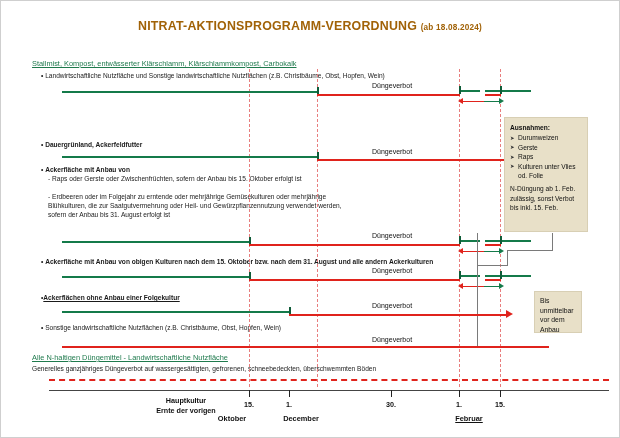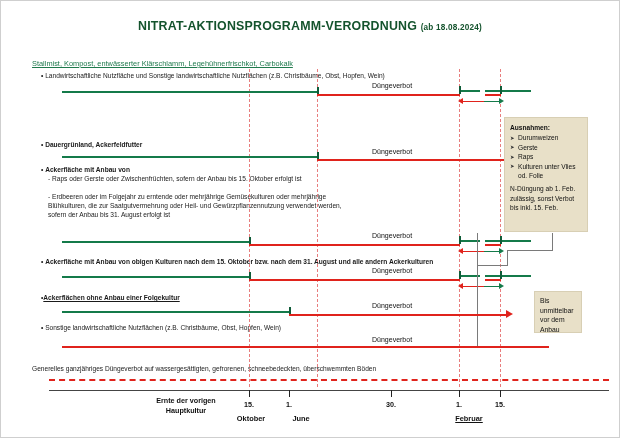--- a/index.html
+++ b/index.html
@@ -9,21 +9,21 @@
     font-family:"Liberation Sans", sans-serif;
     color:#1a1a1a;
     position:relative;
     overflow:hidden;
   }
   #page{position:absolute;inset:0;border:1px solid #cfcfcf;box-sizing:border-box;}
 
   
   .title1{
     position:absolute;left:0;right:0;top:18px;text-align:center;
-    font-size:12.4px;font-weight:bold;letter-spacing:.2px;color:#14532d;
+    font-size:12.4px;font-weight:bold;letter-spacing:.2px;color:#a16207;
   }
   .title1 .sub{font-size:8.2px;font-weight:bold;}
   .title2{
     position:absolute;left:0;right:0;top:38px;text-align:center;
     font-size:13px;font-weight:bold;
   }
   .t-green{color:#128048;}
   .t-red{color:#e8251b;}
   .t-dash{color:#333;font-weight:bold;}
 
@@ -100,21 +100,21 @@
 </head>
 <body>
 
 <div id="page">
 
   <div class="title1">
     <span>NITRAT-AKTIONSPROGRAMM-VERORDNUNG</span>
     <span class="sub">(ab 18.08.2024)</span>
   </div>
 
-  <div class="hdr" style="left:31px;top:58px;width:420px;">Stallmist, Kompost, entwässerter Klärschlamm, Legehühnerfrischkot, Carbokalk</div>
+  <div class="hdr" style="left:31px;top:58px;width:420px;">Stallmist, Kompost, entwässerter Klärschlamm, Klärschlammkompost, Carbokalk</div>
   <div class="blt" style="left:40px;top:70px;width:430px;font-weight:normal;">
     <span class="bullet">•&nbsp;</span><span>Landwirtschaftliche Nutzfläche und Sonstige landwirtschaftliche Nutzflächen (z.B. Christbäume, Obst, Hopfen, Wein)</span>
   </div>
 
 
   <div class="blt" style="left:40px;top:139px;width:300px;">
     <span class="bullet">•&nbsp;</span><b>Dauergrünland, Ackerfeldfutter</b>
   </div>
 
   <div class="blt" style="left:40px;top:164px;width:300px;">
@@ -128,20 +128,21 @@
   </div>
 
   <div class="blt" style="left:40px;top:292px;width:300px;">
     <span class="bullet">•</span><b><u>Ackerflächen ohne Anbau einer Folgekultur</u></b>
   </div>
 
   <div class="blt" style="left:40px;top:322px;width:320px;">
     <span class="bullet">•&nbsp;</span><span>Sonstige landwirtschaftliche Nutzflächen (z.B. Christbäume, Obst, Hopfen, Wein)</span>
   </div>
 
+  <div class="hdr" style="left:31px;top:352px;width:330px;">Alle N-haltigen Düngemittel - Landwirtschaftliche Nutzfläche</div>
   <div class="blt" style="left:31px;top:363px;width:400px;">Generelles ganzjähriges Düngeverbot auf wassergesättigten, gefrorenen, schneebedeckten, überschwemmten Böden</div>
 
   <div class="vdash" style="left:248px;top:68px;height:318px;"></div>
   <div class="vdash" style="left:316px;top:68px;height:318px;"></div>
   <div class="vdash" style="left:458px;top:68px;height:318px;"></div>
   <div class="vdash" style="left:499px;top:68px;height:318px;"></div>
 
   <div class="greenbar" style="left:61px;top:90px;width:255px;"></div>
   <div class="vblk" style="left:316px;top:86px;height:9px;"></div>
   <div class="redbar" style="left:316px;top:93px;width:143px;"></div>
@@ -209,32 +210,32 @@
   <div class="reddash" style="left:48px;top:378px;width:560px;"></div>
 
   <div class="axis"></div>
   <div class="tick" style="left:248px;"></div>
   <div class="tick" style="left:288px;"></div>
   <div class="tick" style="left:390px;"></div>
   <div class="tick" style="left:458px;"></div>
   <div class="tick" style="left:499px;"></div>
 
   <div class="axisnote" style="left:120px;top:395px;width:130px;">
+    <div>Hauptkultur</div>
     <div>Ernte der vorigen</div>
-    <div>Hauptkultur</div>
   </div>
 
   <div class="ticklabel" style="left:233px;top:399px;width:30px;">15.</div>
   <div class="ticklabel" style="left:273px;top:399px;width:30px;">1.</div>
   <div class="ticklabel" style="left:375px;top:399px;width:30px;">30.</div>
   <div class="ticklabel" style="left:443px;top:399px;width:30px;">1.</div>
   <div class="ticklabel" style="left:484px;top:399px;width:30px;">15.</div>
 
-  <div class="monthlabel" style="left:220px;top:413px;width:60px;">Oktober</div>
-  <div class="monthlabel" style="left:265px;top:413px;width:70px;">June</div>
+  <div class="monthlabel" style="left:201px;top:413px;width:60px;">Oktober</div>
+  <div class="monthlabel" style="left:265px;top:413px;width:70px;">December</div>
   <div class="monthlabel" style="left:438px;top:413px;width:60px;text-decoration:underline;">Februar</div>
 
   <div class="box" style="left:503px;top:116px;width:84px;height:115px;">
     <div class="bt">Ausnahmen:</div>
     <div class="li">Durumweizen</div>
     <div class="li">Gerste</div>
     <div class="li">Raps</div>
     <div class="li">Kulturen unter Vlies</div>
     <div class="cont">od. Folie</div>
     <div class="para">N-Düngung ab 1. Feb. zulässig, sonst Verbot bis inkl. 15. Feb.</div>

